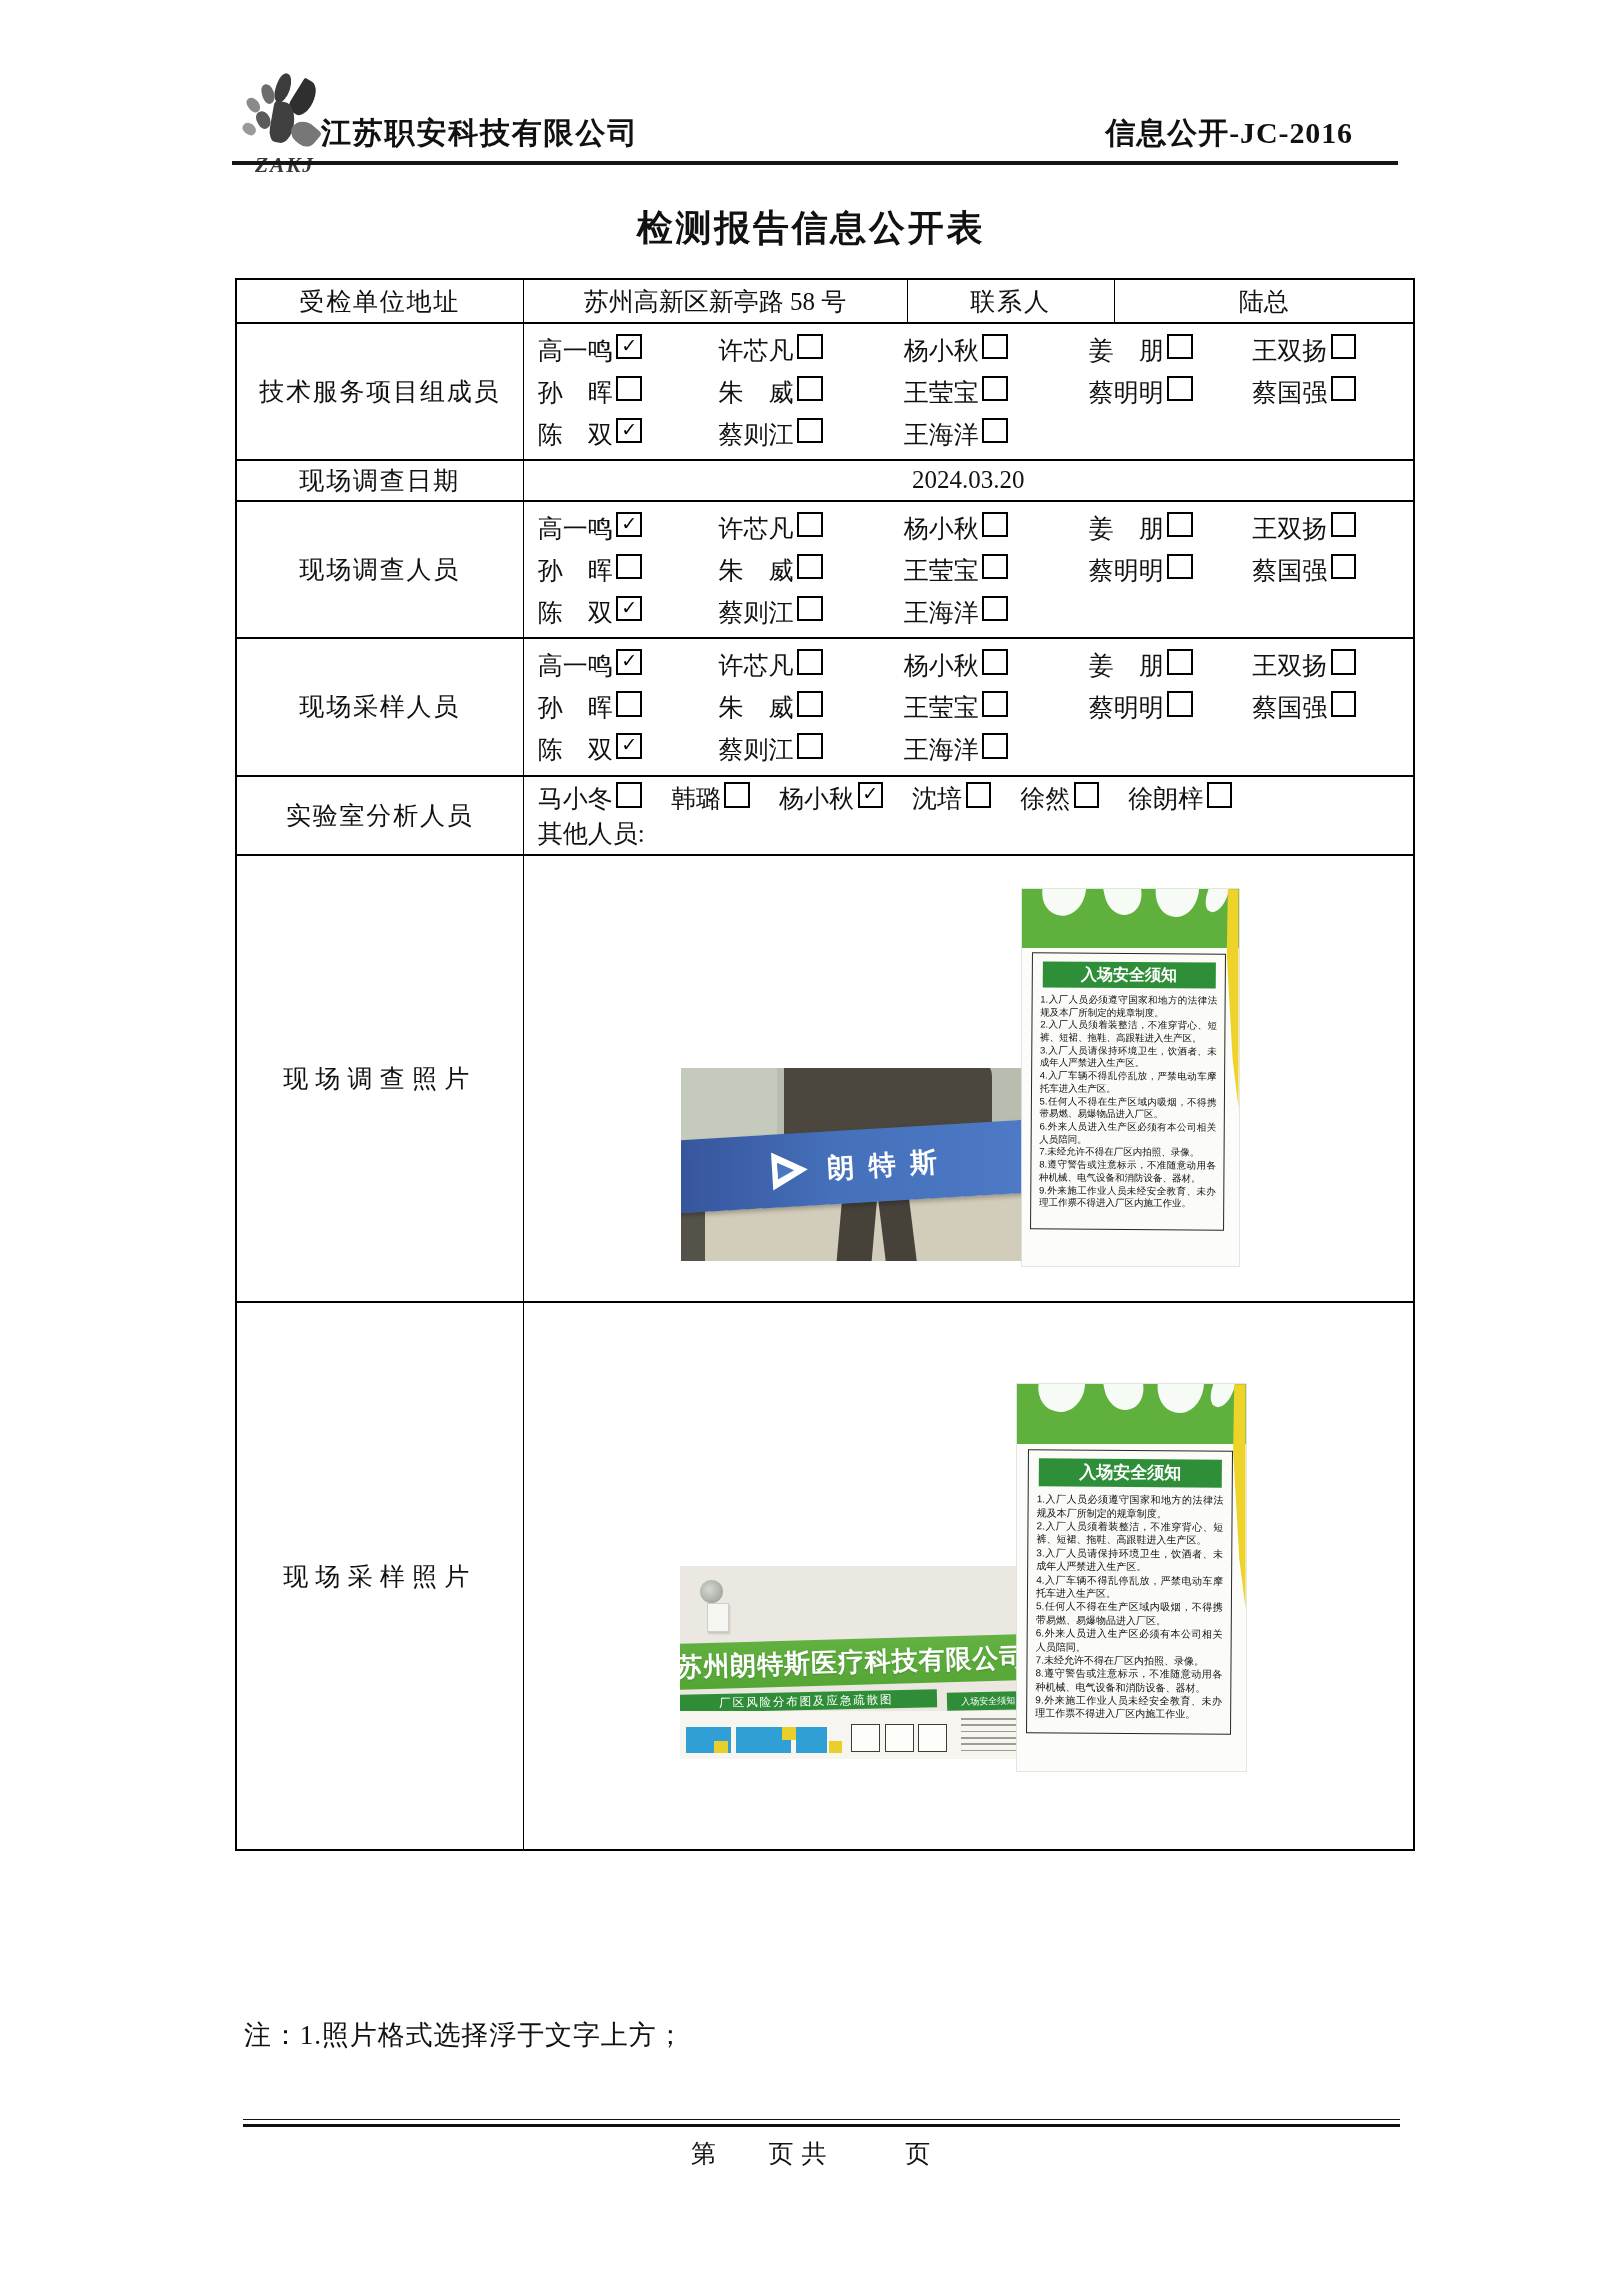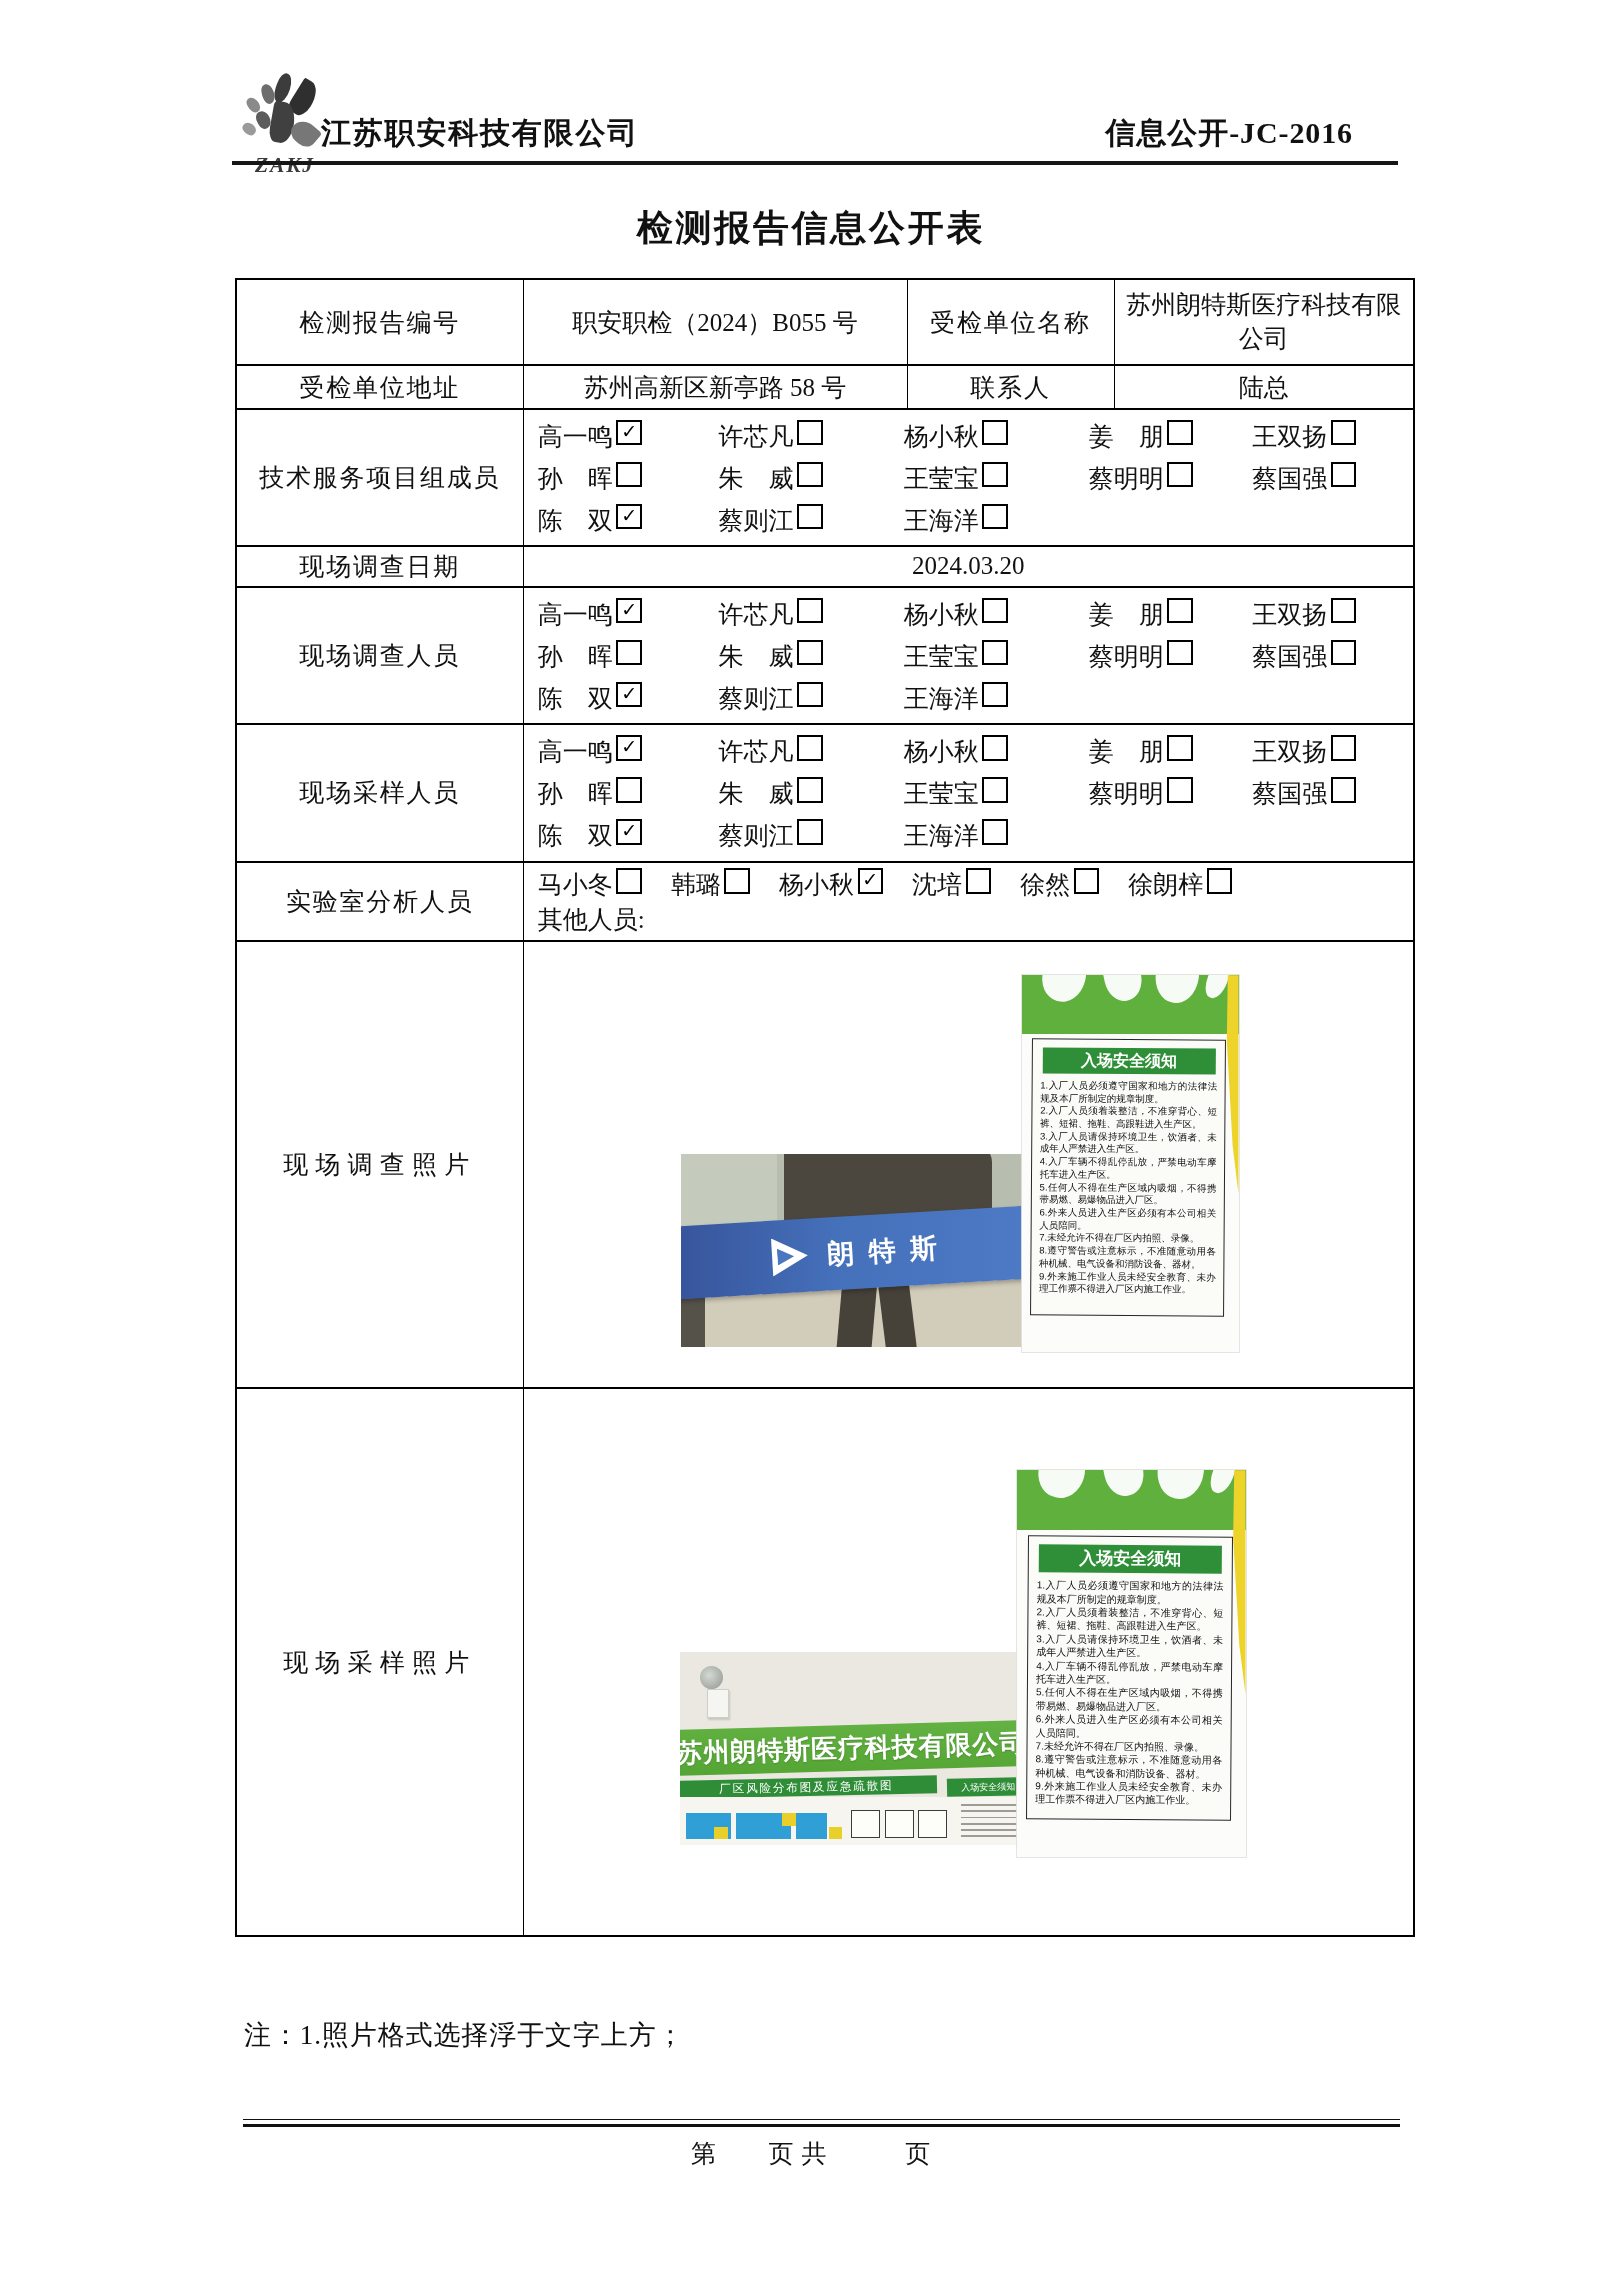--- a/index.html
+++ b/index.html
@@ -150,26 +150,20 @@
   <div class="doc-title">检测报告信息公开表</div>
 
   <table class="main">
     <colgroup>
         <col style="width:287px">
         <col style="width:384px">
         <col style="width:207px">
         <col style="width:300px">
       </colgroup>
     <tbody>
-        <tr class="r1">
-      <td class="lbl">检测报告编号</td>
-      <td class="val-c">职安职检（2024）B055 号</td>
-      <td class="lbl">受检单位名称</td>
-      <td class="unit-name-cell">苏州朗特斯医疗科技有限公司</td>
-    </tr>
     <tr class="r2">
       <td class="lbl">受检单位地址</td>
       <td class="val-c">苏州高新区新亭路 58 号</td>
       <td class="lbl">联系人</td>
       <td class="val-c">陆总</td>
     </tr>
     <tr class="r3">
       <td class="lbl">技术服务项目组成员</td>
       <td colspan="3">
         <div class="staff-grid">

